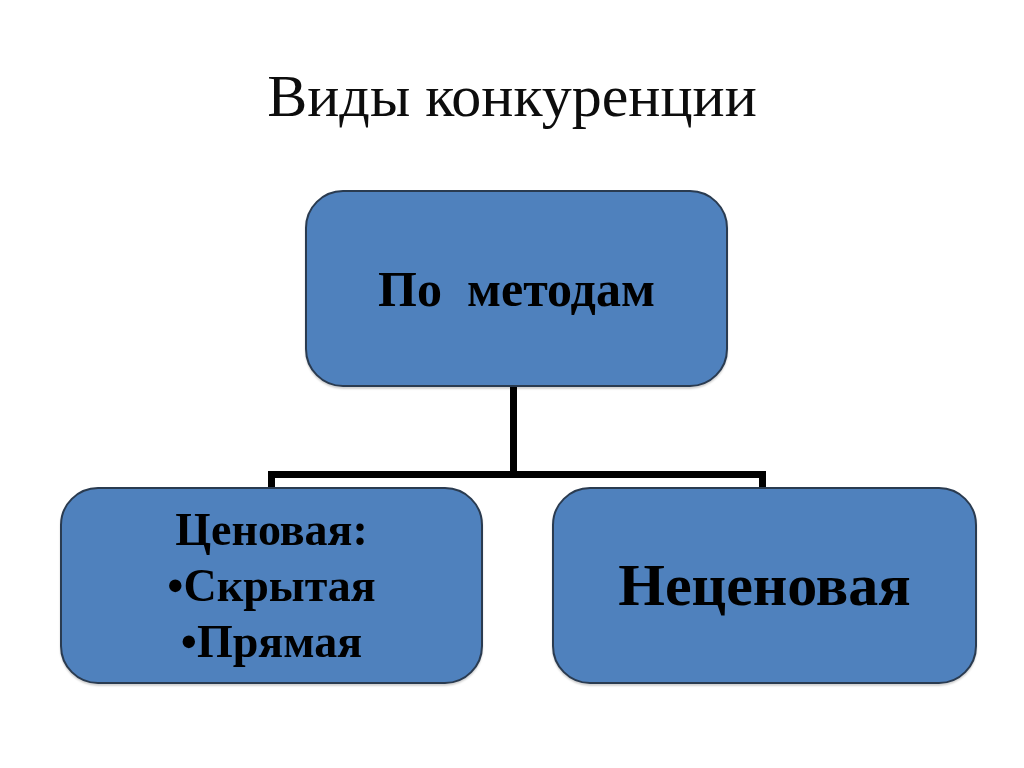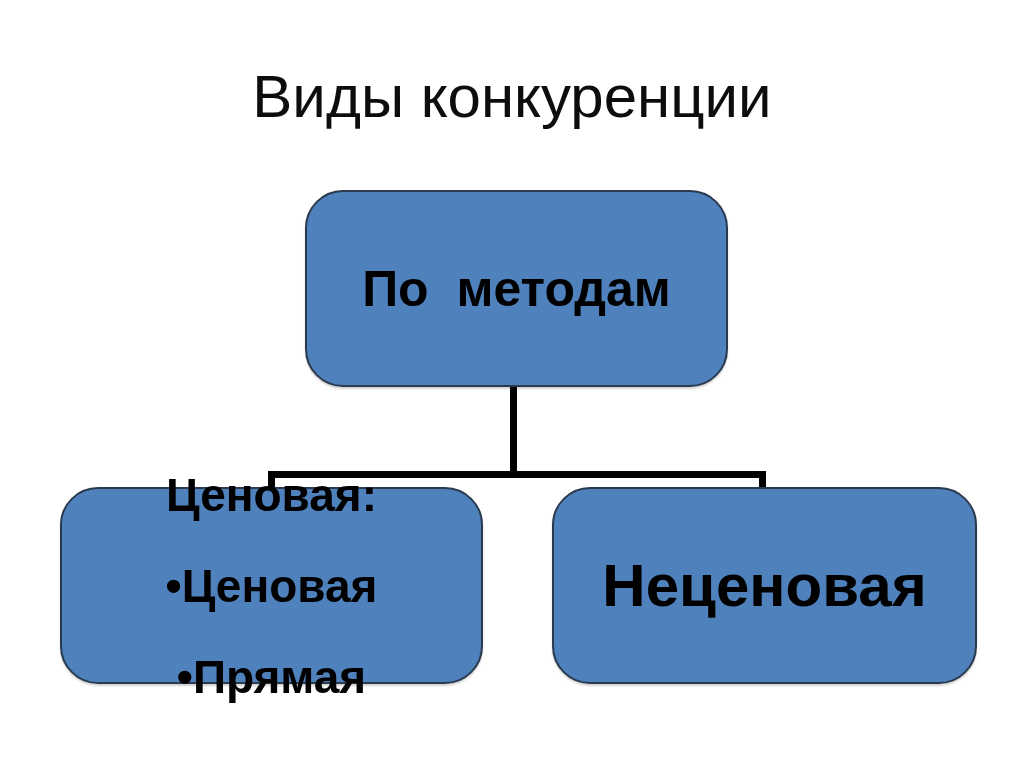--- a/index.html
+++ b/index.html
@@ -6,21 +6,21 @@
     margin: 0;
     padding: 0;
     background: #ffffff;
   }
   #slide {
     position: relative;
     width: 1024px;
     height: 768px;
     background: #ffffff;
     overflow: hidden;
-    font-family: Liberation Sans, sans-serif;
+    font-family: Liberation Serif, serif;
   }
   .slide-title {
     position: absolute;
     left: 0;
     top: 62px;
     width: 1024px;
     text-align: center;
     font-size: 60px;
     font-weight: 400;
     color: #0d0d0d;
@@ -53,21 +53,20 @@
     white-space: pre-wrap;
     text-align: right;
   }
   .node-left {
     left: 60px;
     top: 487px;
     width: 423px;
     height: 197px;
     font-size: 46px;
     line-height: 56px;
-    gap: 35px;
   }
   .node-right {
     left: 552px;
     top: 487px;
     width: 425px;
     height: 197px;
     font-size: 60px;
   }
   .connector {
     position: absolute;
@@ -90,21 +89,21 @@
   <div class="connector conn-hbar"></div>
   <div class="connector conn-ldrop"></div>
   <div class="connector conn-rdrop"></div>
 
   <div class="node node-root">
     <span class="node-label node-line">По  методам</span>
   </div>
 
   <div class="node node-left">
     <span class="node-line">Ценовая:</span>
-    <span class="node-line">•Ценовая</span>
+    <span class="node-line">•Скрытая</span>
     <span class="node-line">•Прямая</span>
   </div>
 
   <div class="node node-right">
     <span class="node-line">Неценовая</span>
   </div>
 
 </div>
 
 </body></html>

